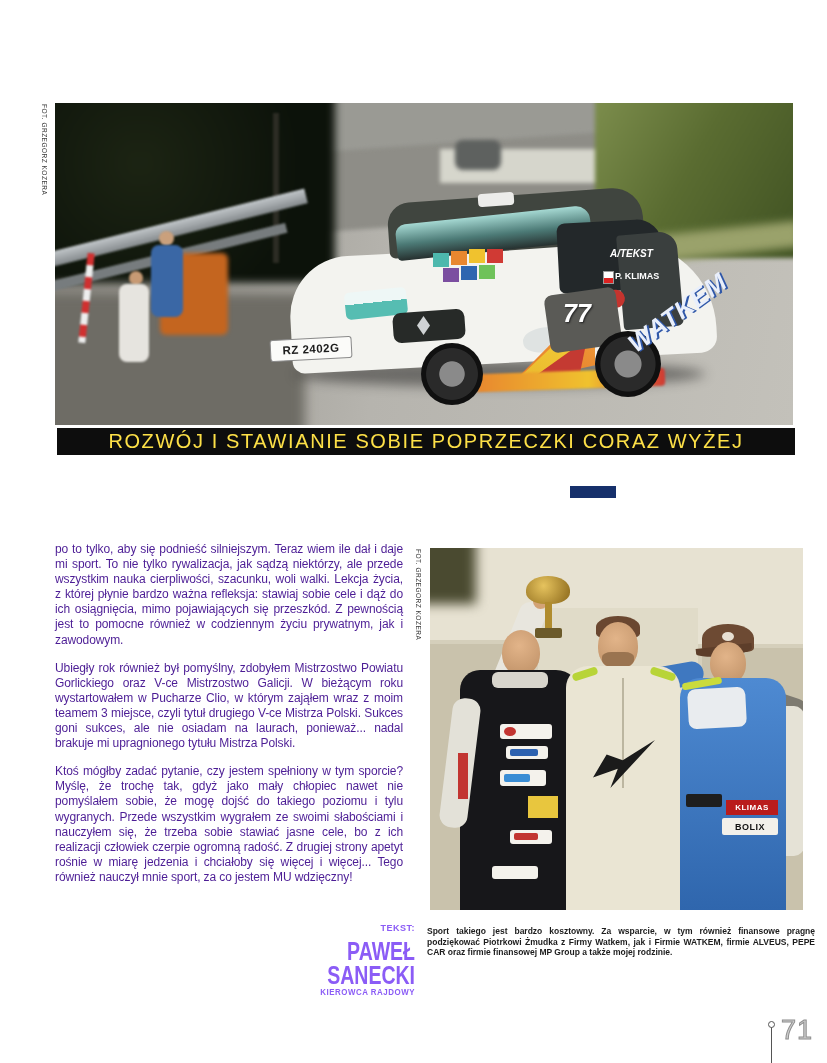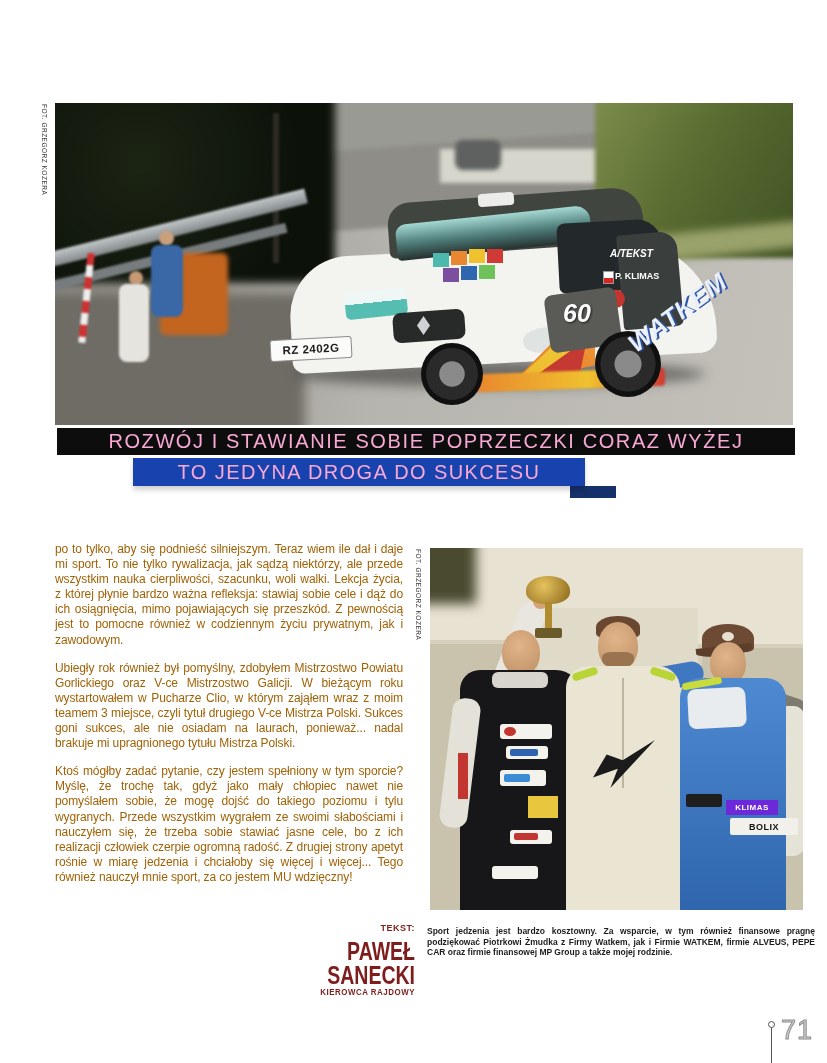--- a/index.html
+++ b/index.html
@@ -12,35 +12,35 @@
   #photo1{left:55px;top:103px;width:738px;height:322px;}
   #photo2{left:430px;top:548px;width:373px;height:362px;background:#d8d2bf;}
 
   .credit{position:absolute;writing-mode:vertical-rl;font-size:6.5px;letter-spacing:.5px;
           color:#3d3d3d;white-space:nowrap;}
   #credit1{left:41px;top:104px;height:130px;}
   #credit2{left:415px;top:549px;height:130px;}
 
   
   .bar{position:absolute;display:flex;align-items:center;justify-content:center;
-       color:#f9a8d4;white-space:nowrap;}
+       color:#fde047;white-space:nowrap;}
   #bar-black{left:57px;top:428px;width:738px;height:27px;background:#0d0d0d;
              font-size:20px;font-weight:500;letter-spacing:1.6px;}
   #bar-blue{left:133px;top:458px;width:452px;height:28px;background:#1843ae;
             font-size:20px;font-weight:500;letter-spacing:1.4px;
             box-shadow:0 4px 5px rgba(0,0,0,.18);}
   #bar-accent{left:570px;top:486px;width:46px;height:12px;background:#16306b;}
 
   
-  #article{left:55px;top:542px;width:348px;color:#a16207;font-size:12px;
+  #article{left:55px;top:542px;width:348px;color:#4c1d95;font-size:12px;
            line-height:15.1px;text-align:justify;letter-spacing:-.1px;}
   #article p{margin:0 0 13px 0;}
 
   
-  #byline{left:215px;top:921px;width:200px;text-align:right;color:#7f1d1d;}
+  #byline{left:215px;top:921px;width:200px;text-align:right;color:#8b5cf6;}
   #byline .tekst{font-size:9px;font-weight:bold;letter-spacing:.5px;vertical-align:4px;}
   #byline .name{display:inline-block;font-size:25px;font-weight:bold;line-height:24px;
                 transform:scaleX(.78);transform-origin:100% 50%;letter-spacing:0;}
   #byline .role{font-size:9px;font-weight:bold;letter-spacing:.6px;margin-top:-1px;
                 transform:scaleX(.88);transform-origin:100% 50%;}
 
   
   #caption{left:427px;top:926px;width:388px;font-size:8.5px;font-weight:bold;
            line-height:10.6px;color:#1c1c1c;text-align:justify;}
 
@@ -195,24 +195,24 @@
         border-radius:0 0 50% 50%;transform:rotate(-6deg);}
   #m3-head{left:280px;top:94px;width:36px;height:42px;}
   #m3-torso{left:250px;top:130px;width:106px;height:232px;
         background:linear-gradient(180deg,#4e8ad2,#2f66ad);border-radius:20px 20px 0 0;}
   #m3-chest{left:258px;top:140px;width:58px;height:40px;background:#e9ecef;
         border-radius:8px;transform:rotate(-3deg);}
   #m3-collar{left:252px;top:132px;width:40px;height:7px;background:#cadb3c;
         transform:rotate(-10deg);border-radius:3px;}
   #m3-arm{left:198px;top:118px;width:76px;height:24px;background:#3f78c0;
         transform:rotate(-10deg);border-radius:12px;}
-  #m3-klimas{left:296px;top:252px;width:52px;height:15px;background:#6d28d9;
+  #m3-klimas{left:296px;top:252px;width:52px;height:15px;background:#b91c1c;
         color:#fff;font-size:8px;font-weight:bold;display:flex;align-items:center;
         justify-content:center;letter-spacing:.5px;}
-  #m3-bolix{left:300px;top:270px;width:68px;height:17px;background:#f2f0ea;
+  #m3-bolix{left:292px;top:270px;width:56px;height:17px;background:#f2f0ea;
         color:#111;font-size:9px;font-weight:bold;display:flex;align-items:center;
         justify-content:center;letter-spacing:.5px;border-radius:2px;}
   #m3-dark-patch{left:256px;top:246px;width:36px;height:13px;background:#1e1e1e;border-radius:2px;}
   #m3-sleeve{left:344px;top:158px;width:30px;height:150px;background:#e5e2d6;border-radius:10px;}
   #m3-gear{left:328px;top:146px;width:42px;height:62px;background:#7d7a70;
         border-radius:10px;transform:rotate(18deg);}
 </style>
 </head>
 <body>
 
@@ -258,40 +258,37 @@
     <div class="abs" id="car-grille"></div>
     <div class="abs" id="car-diamond"></div>
     <div class="abs" id="car-headlight"></div>
 
     <div class="tri" id="tri-orange"></div>
     <div class="tri" id="tri-yellow"></div>
     <div class="tri" id="tri-red"></div>
     <div class="abs blur1" id="rocker"></div>
 
     <div class="abs" id="num-patch"></div>
-    <div class="car-label" id="lbl-num">60</div>
+    <div class="car-label" id="lbl-num">77</div>
     <div class="abs" id="car-plate">RZ 2402G</div>
 
     <div class="wheel" id="wheel-front"></div>
     <div class="wheel" id="wheel-rear"></div>
 
     <div class="car-label" id="lbl-clio">A/TEKST</div>
     <div class="abs" id="lbl-flag"></div>
     <div class="car-label" id="lbl-sanecki">P. KLIMAS</div>
     <div class="car-label" id="lbl-watkem">WATKEM</div>
   </div>
   <div class="credit" id="credit1">FOT. GRZEGORZ KOZERA</div>
 
   <div class="bar" id="bar-black">
     <span>ROZWÓJ I STAWIANIE SOBIE POPRZECZKI CORAZ WYŻEJ</span>
   </div>
   <div class="abs" id="bar-accent"></div>
-  <div class="bar" id="bar-blue">
-    <span>TO JEDYNA DROGA DO SUKCESU</span>
-  </div>
 
   <div class="abs" id="article">
     <p>po to tylko, aby się podnieść silniejszym. Teraz wiem ile dał i daje mi sport. To nie tylko rywalizacja, jak sądzą niektórzy, ale przede wszystkim nauka cierpliwości, szacunku, woli walki. Lekcja życia, z której płynie bardzo ważna refleksja: stawiaj sobie cele i dąż do ich osiągnięcia, mimo pojawiających się przeszkód. Z pewnością jest to pomocne również w codziennym życiu prywatnym, jak i zawodowym.</p>
     <p>Ubiegły rok również był pomyślny, zdobyłem Mistrzostwo Powiatu Gorlickiego oraz V-ce Mistrzostwo Galicji. W bieżącym roku wystartowałem w Pucharze Clio, w którym zająłem wraz z moim teamem 3 miejsce, czyli tytuł drugiego V-ce Mistrza Polski. Sukces goni sukces, ale nie osiadam na laurach, ponieważ... nadal brakuje mi upragnionego tytułu Mistrza Polski.</p>
     <p>Ktoś mógłby zadać pytanie, czy jestem spełniony w tym sporcie? Myślę, że trochę tak, gdyż jako mały chłopiec nawet nie pomyślałem sobie, że mogę dojść do takiego poziomu i tylu wygranych. Przede wszystkim wygrałem ze swoimi słabościami i nauczyłem się, że trzeba sobie stawiać jasne cele, bo z ich realizacji człowiek czerpie ogromną radość. Z drugiej strony apetyt rośnie w miarę jedzenia i chciałoby się więcej i więcej... Tego również nauczył mnie sport, za co jestem MU wdzięczny!</p>
   </div>
 
   <div class="abs" id="byline">
     <span class="tekst">TEKST:</span>
     <span class="name">PAWEŁ SANECKI</span>
@@ -345,19 +342,19 @@
     <div class="head" id="m3-head"></div>
     <div class="abs" id="m3-torso"></div>
     <div class="abs" id="m3-chest"></div>
     <div class="abs" id="m3-collar"></div>
     <div class="abs" id="m3-dark-patch"></div>
     <div class="abs" id="m3-klimas">KLIMAS</div>
     <div class="abs" id="m3-bolix">BOLIX</div>
   </div>
   <div class="credit" id="credit2">FOT. GRZEGORZ KOZERA</div>
 
-  <div class="abs" id="caption">Sport jedzenia jest bardzo kosztowny. Za wsparcie, w tym również finansowe pragnę podziękować Piotrkowi Żmudka z Firmy Watkem, jak i Firmie WATKEM, firmie ALVEUS, PEPE CAR oraz firmie finansowej MP Group a także mojej rodzinie.</div>
+  <div class="abs" id="caption">Sport takiego jest bardzo kosztowny. Za wsparcie, w tym również finansowe pragnę podziękować Piotrkowi Żmudka z Firmy Watkem, jak i Firmie WATKEM, firmie ALVEUS, PEPE CAR oraz firmie finansowej MP Group a także mojej rodzinie.</div>
 
   <div class="abs" id="pin-line"></div>
   <div class="abs" id="pin-dot"></div>
   <div class="abs" id="pagenum">71</div>
 
 </div>
 
 </body></html>

